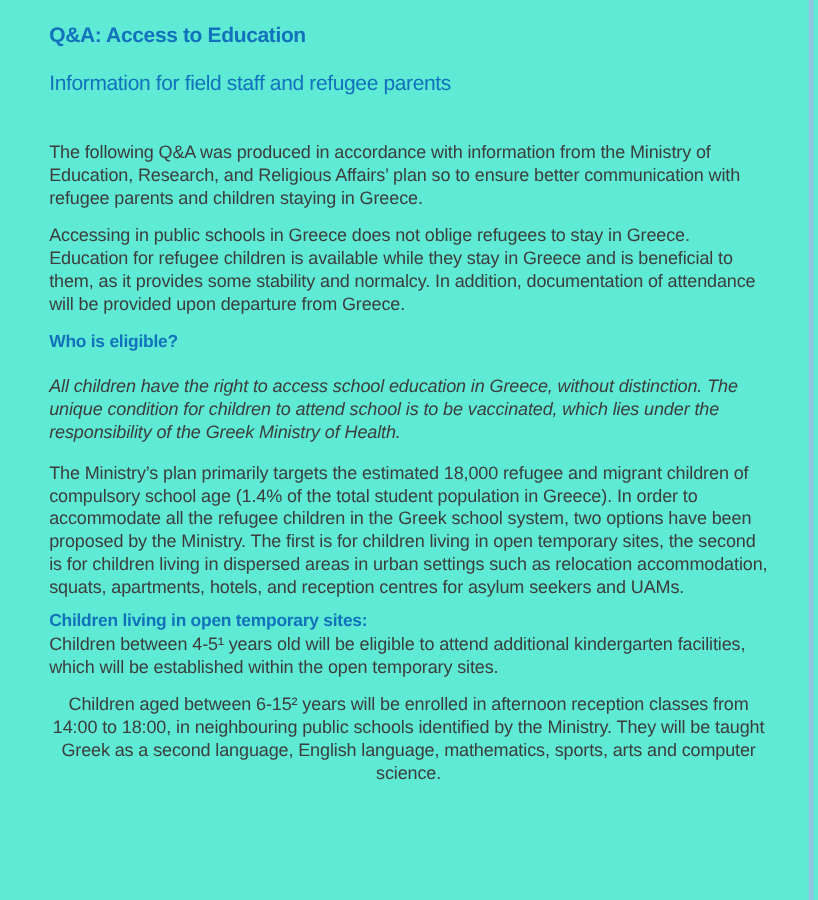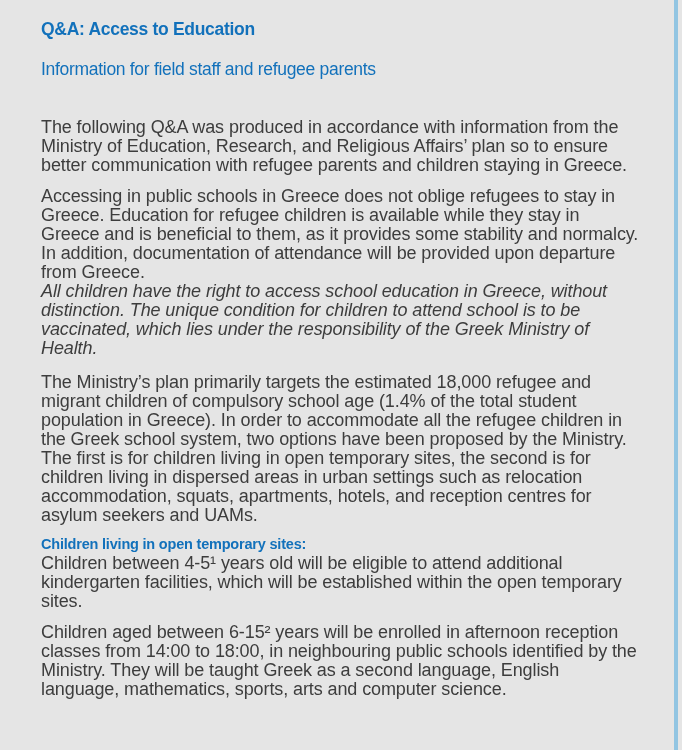--- a/index.html
+++ b/index.html
@@ -7,21 +7,21 @@
     width: 682px;
     height: 750px;
     background: #ffffff;
     overflow: hidden;
     font-family: "Liberation Sans", sans-serif;
   }
   .page {
     position: relative;
     width: 682px;
     height: 750px;
-    background: #e5e5e5;
+    background: #5eead4;
   }
   .right-stripe {
     position: absolute;
     top: 0;
     right: 4px;
     width: 4px;
     height: 750px;
     background: var(--stripe, #92C5E2);
   }
   .content {
@@ -39,28 +39,28 @@
     color: var(--accent, #1271BB);
     font-size: 17.5px;
     font-weight: normal;
     line-height: 22px;
     letter-spacing: -0.3px;
     margin-bottom: 38px;
   }
   .para {
     max-width: 600px;
     color: var(--body, #3D3D3D);
-    font-size: 18px;
+    font-size: 15px;
     line-height: 19px;
     letter-spacing: -0.1px;
     margin-bottom: 12px;
   }
   .para.mb0 { margin-bottom: 0; }
   .para.mb1 { margin-bottom: 15px; font-style: italic; }
-  .para.mb11 { margin-bottom: 11px; }
+  .para.mb11 { margin-bottom: 11px; text-align: center; }
   .section-heading {
     color: var(--accent, #1271BB);
     font-size: 14.5px;
     font-weight: bold;
     line-height: 20px;
     letter-spacing: -0.2px;
   }
   .section-heading.h-who { margin-top: 12px; margin-bottom: 18px; }
   .section-heading.h-sites { margin-top: 9px; }
 </style>
@@ -72,20 +72,21 @@
   <div class="content">
 
     <h1 class="doc-title">Q&amp;A: Access to Education</h1>
 
     <h2 class="doc-subtitle">Information for field staff and refugee parents</h2>
 
     <p class="para">The following Q&amp;A was produced in accordance with information from the Ministry of Education, Research, and Religious Affairs’ plan so to ensure better communication with refugee parents and children staying in Greece.</p>
 
     <p class="para mb0">Accessing in public schools in Greece does not oblige refugees to stay in Greece. Education for refugee children is available while they stay in Greece and is beneficial to them, as it provides some stability and normalcy. In addition, documentation of attendance will be provided upon departure from Greece.</p>
 
+    <h3 class="section-heading h-who">Who is eligible?</h3>
 
     <p class="para mb1">All children have the right to access school education in Greece, without distinction. The unique condition for children to attend school is to be vaccinated, which lies under the responsibility of the Greek Ministry of Health.</p>
 
 
     <p class="para mb0">The Ministry’s plan primarily targets the estimated 18,000 refugee and migrant children of compulsory school age (1.4% of the total student population in Greece). In order to accommodate all the refugee children in the Greek school system, two options have been proposed by the Ministry. The first is for children living in open temporary sites, the second is for children living in dispersed areas in urban settings such as relocation accommodation, squats, apartments, hotels, and reception centres for asylum seekers and UAMs.</p>
 
     <h3 class="section-heading h-sites">Children living in open temporary sites:</h3>
 
     <p class="para">Children between 4-5¹ years old will be eligible to attend additional kindergarten facilities, which will be established within the open temporary sites.</p>
 

